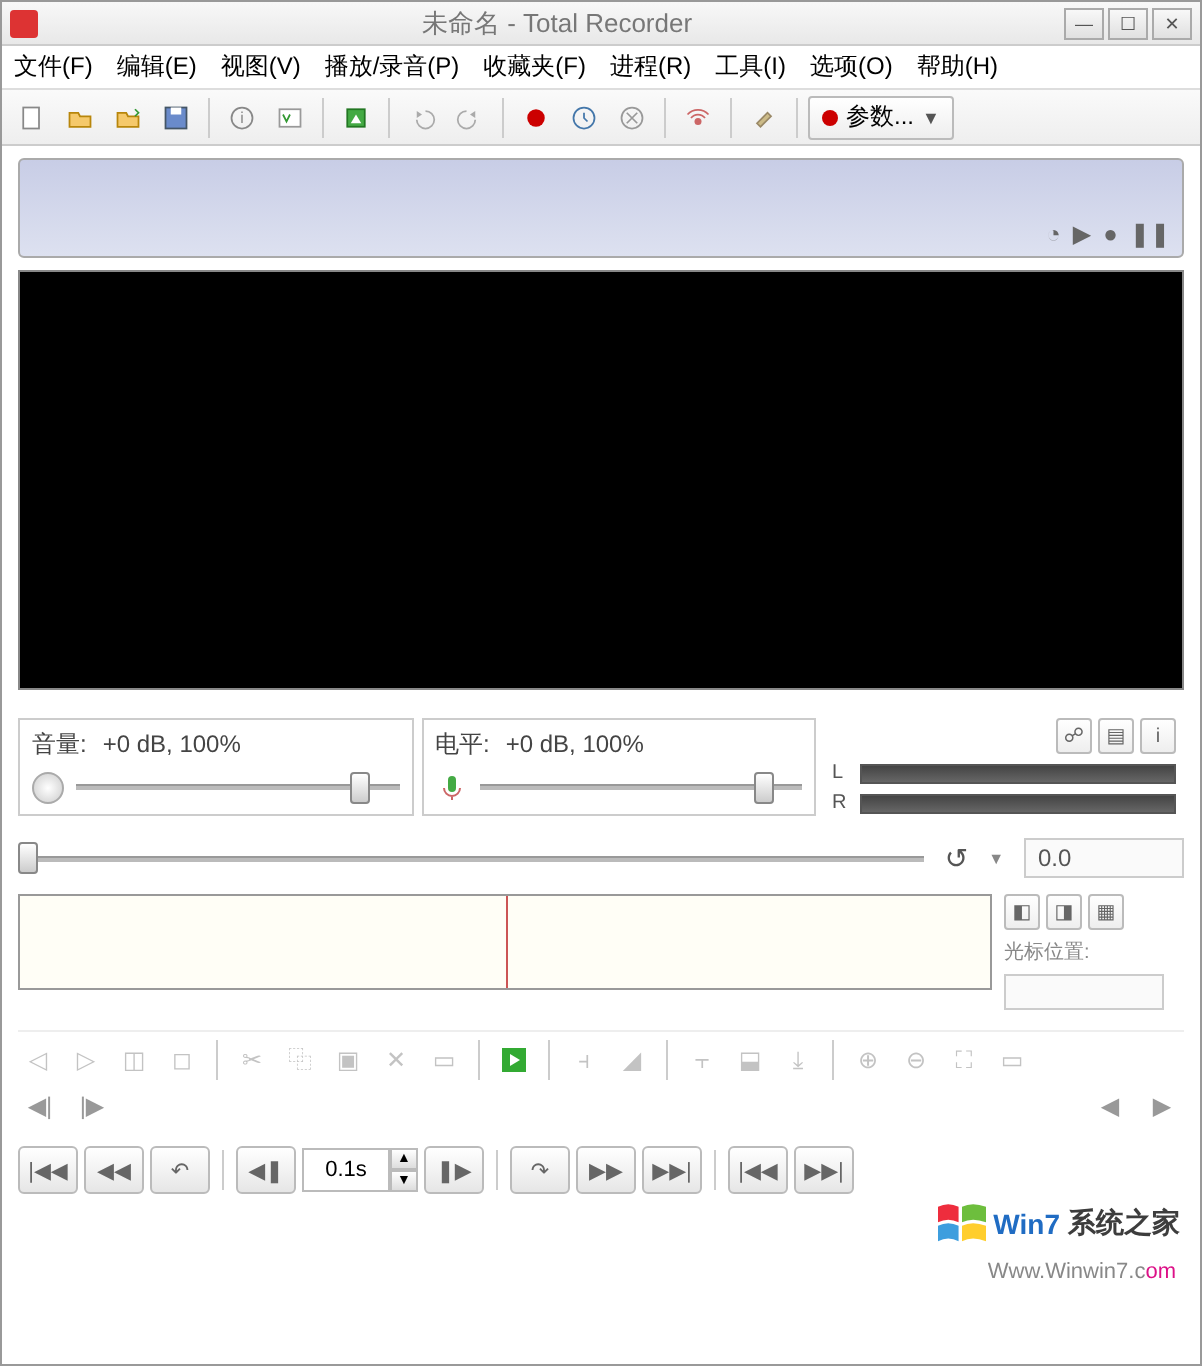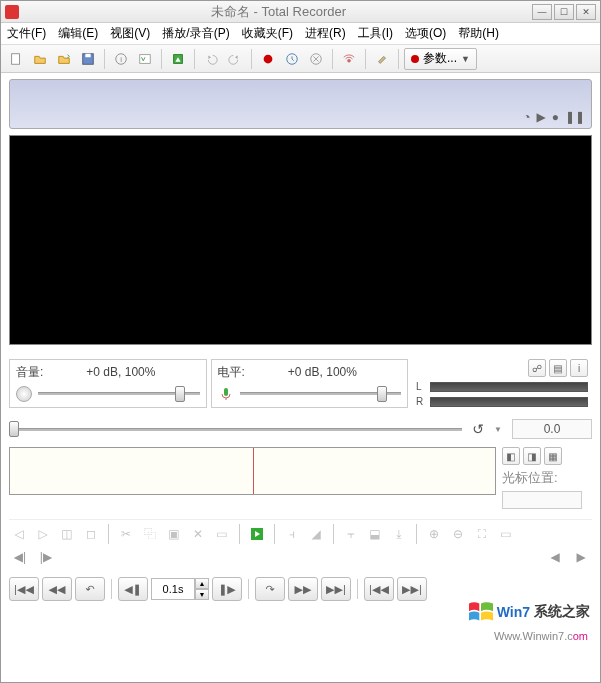--- a/index.html
+++ b/index.html
@@ -37,46 +37,46 @@
 
 .status { margin: 0 8px; height: 20px; background: #585858; color: #bbb; display: flex; align-items: center; padding: 0 8px; font-size: 11px; gap: 80px; }
 .status .right { margin-left: auto; display: flex; gap: 8px; align-items: center; }
 .status .lamp { width: 14px; height: 10px; background: #ca0; border: 1px solid #880; }
 .status .zoom { color: #ccc; }
 
 
 .levels { margin: 6px 8px 0; display: flex; gap: 4px; align-items: center; }
 .levcol { flex: 1; border: 1px solid #ccc; padding: 4px 6px; display: flex; flex-direction: column; gap: 4px; }
 .levhead { display: flex; align-items: center; gap: 8px; color: #444; }
-.levval { color: #444; margin-left: 35px; }
+.levval { color: #444; }
 .slider { position: relative; height: 18px; display: flex; align-items: center; }
 .track { flex: 1; height: 3px; background: #bbb; border-top: 1px solid #999; position: relative; }
 .thumb { position: absolute; width: 10px; height: 16px; background: linear-gradient(#fff,#ccc); border: 1px solid #888; border-radius: 2px; top: 1px; }
 .knob { width: 16px; height: 16px; border: 1px solid #aaa; border-radius: 50%; background: radial-gradient(#fff,#ccc); margin-right: 6px; cursor: pointer; }
 .micicon { width: 16px; height: 16px; margin-right: 6px; }
 .meters { width: 180px; display: flex; flex-direction: column; gap: 4px; padding: 4px; }
 .meterrow { display: flex; align-items: center; gap: 4px; }
 .meterlbl { width: 10px; color: #555; font-size: 10px; }
 .meter { flex: 1; height: 10px; background: linear-gradient(#444,#666); border: 1px solid #555; }
 .sidebtns { display: flex; gap: 3px; padding-left: 4px; }
 .smallbtn { width: 18px; height: 18px; border: 1px solid #bbb; background: linear-gradient(#fff,#eee); display: flex; align-items: center; justify-content: center; cursor: pointer; font-size: 10px; color: #666; border-radius: 2px; }
 
 
 .posrow { margin: 8px 8px 0; display: flex; align-items: center; gap: 10px; }
 .posrow .slider { flex: 1; }
 .loopicon { color: #555; font-size: 14px; cursor: pointer; }
-.timebox { width: 80px; height: 20px; border: 1px solid #ccc; background: #fafafa; text-align: center; padding: 2px 6px; color: #555; }
+.timebox { width: 80px; height: 20px; border: 1px solid #ccc; background: #fafafa; text-align: left; padding: 2px 6px; color: #555; }
 
 
 .waverow { margin: 8px 8px 0; display: flex; gap: 6px; }
 .wave { flex: 1; height: 48px; border: 1px solid #999; background: #fffef6; position: relative; }
 .wave::after { content: ""; position: absolute; left: 50%; top: 0; bottom: 0; width: 1px; background: #c55; }
 .wavetools { width: 90px; display: flex; flex-direction: column; gap: 4px; align-items: flex-start; }
 .wavetools .row { display: flex; gap: 3px; }
-.curslabel { color: #888; font-size: 13px; }
+.curslabel { color: #888; font-size: 10px; }
 .cursbox { width: 80px; height: 18px; border: 1px solid #ccc; background: #fafafa; }
 
 
 .editbar { margin: 10px 8px 0; height: 24px; display: flex; align-items: center; gap: 4px; border-top: 1px solid #eee; padding-top: 4px; }
 .editbar .tbtn { width: 20px; height: 20px; color: #888; }
 .editbar .tbtn.disabled { opacity: 0.5; cursor: default; }
 
 
 .navrow { margin: 4px 8px; display: flex; align-items: center; gap: 4px; }
 .navrow .tbtn { width: 22px; height: 20px; color: #999; }

